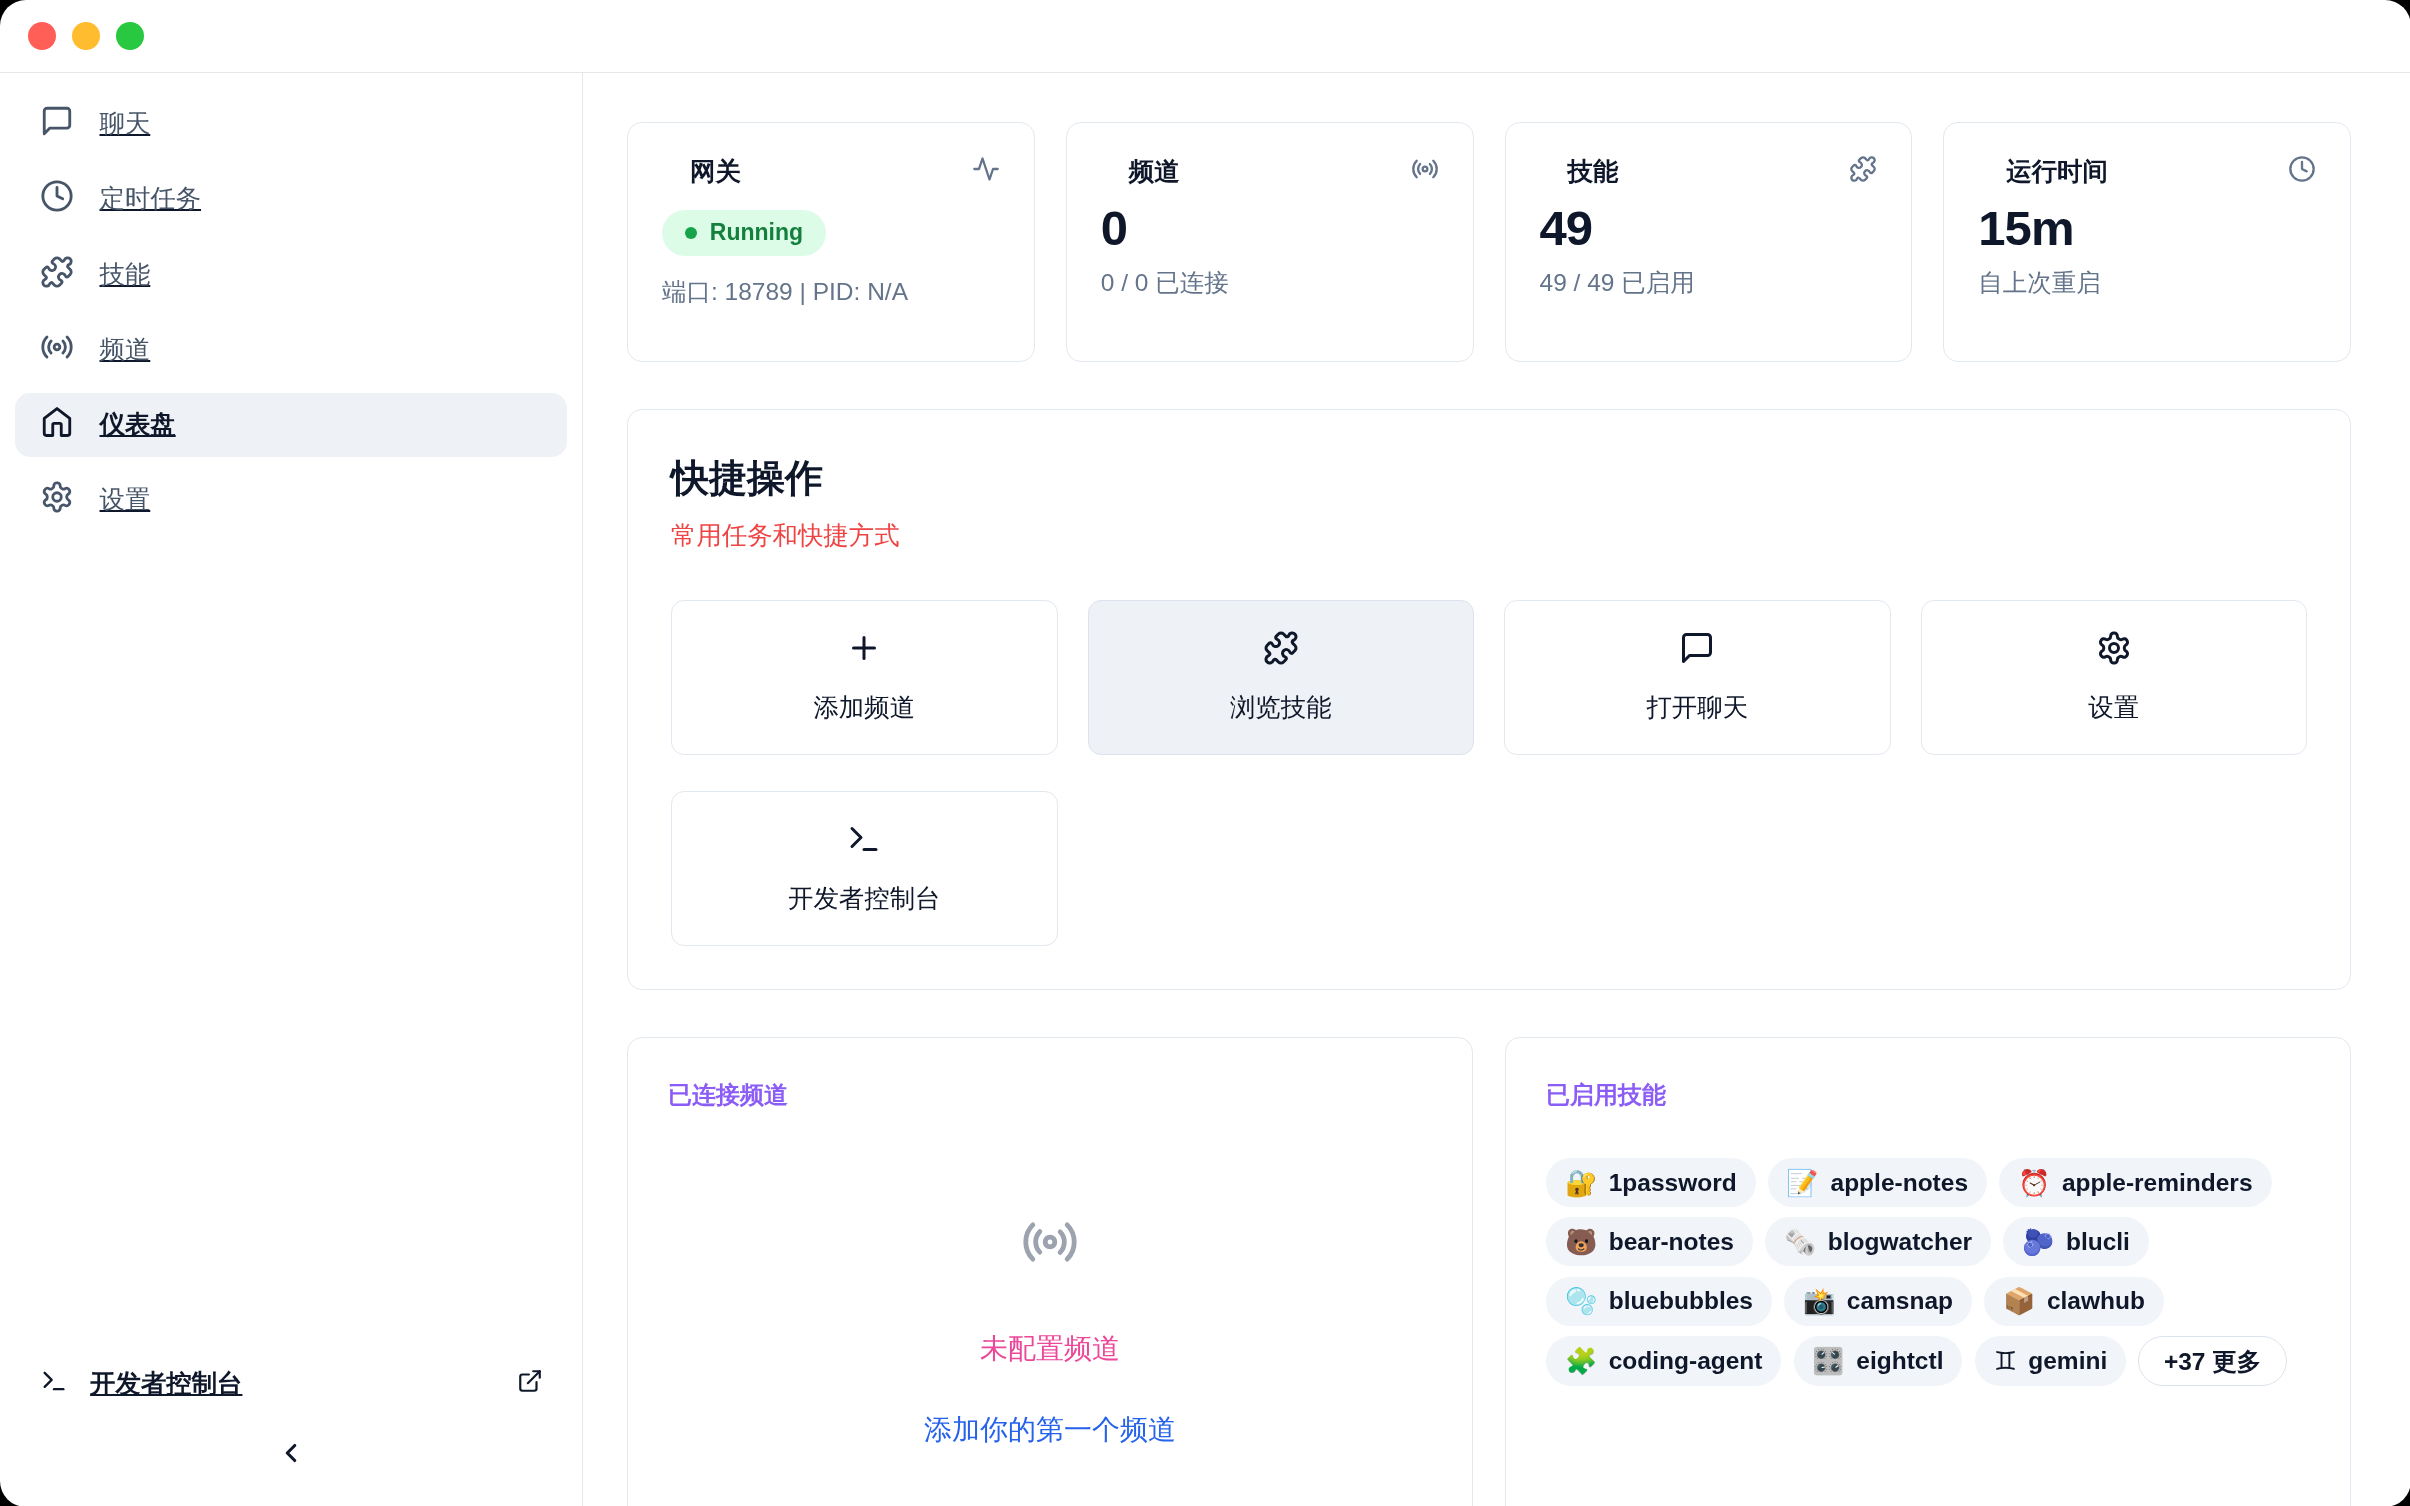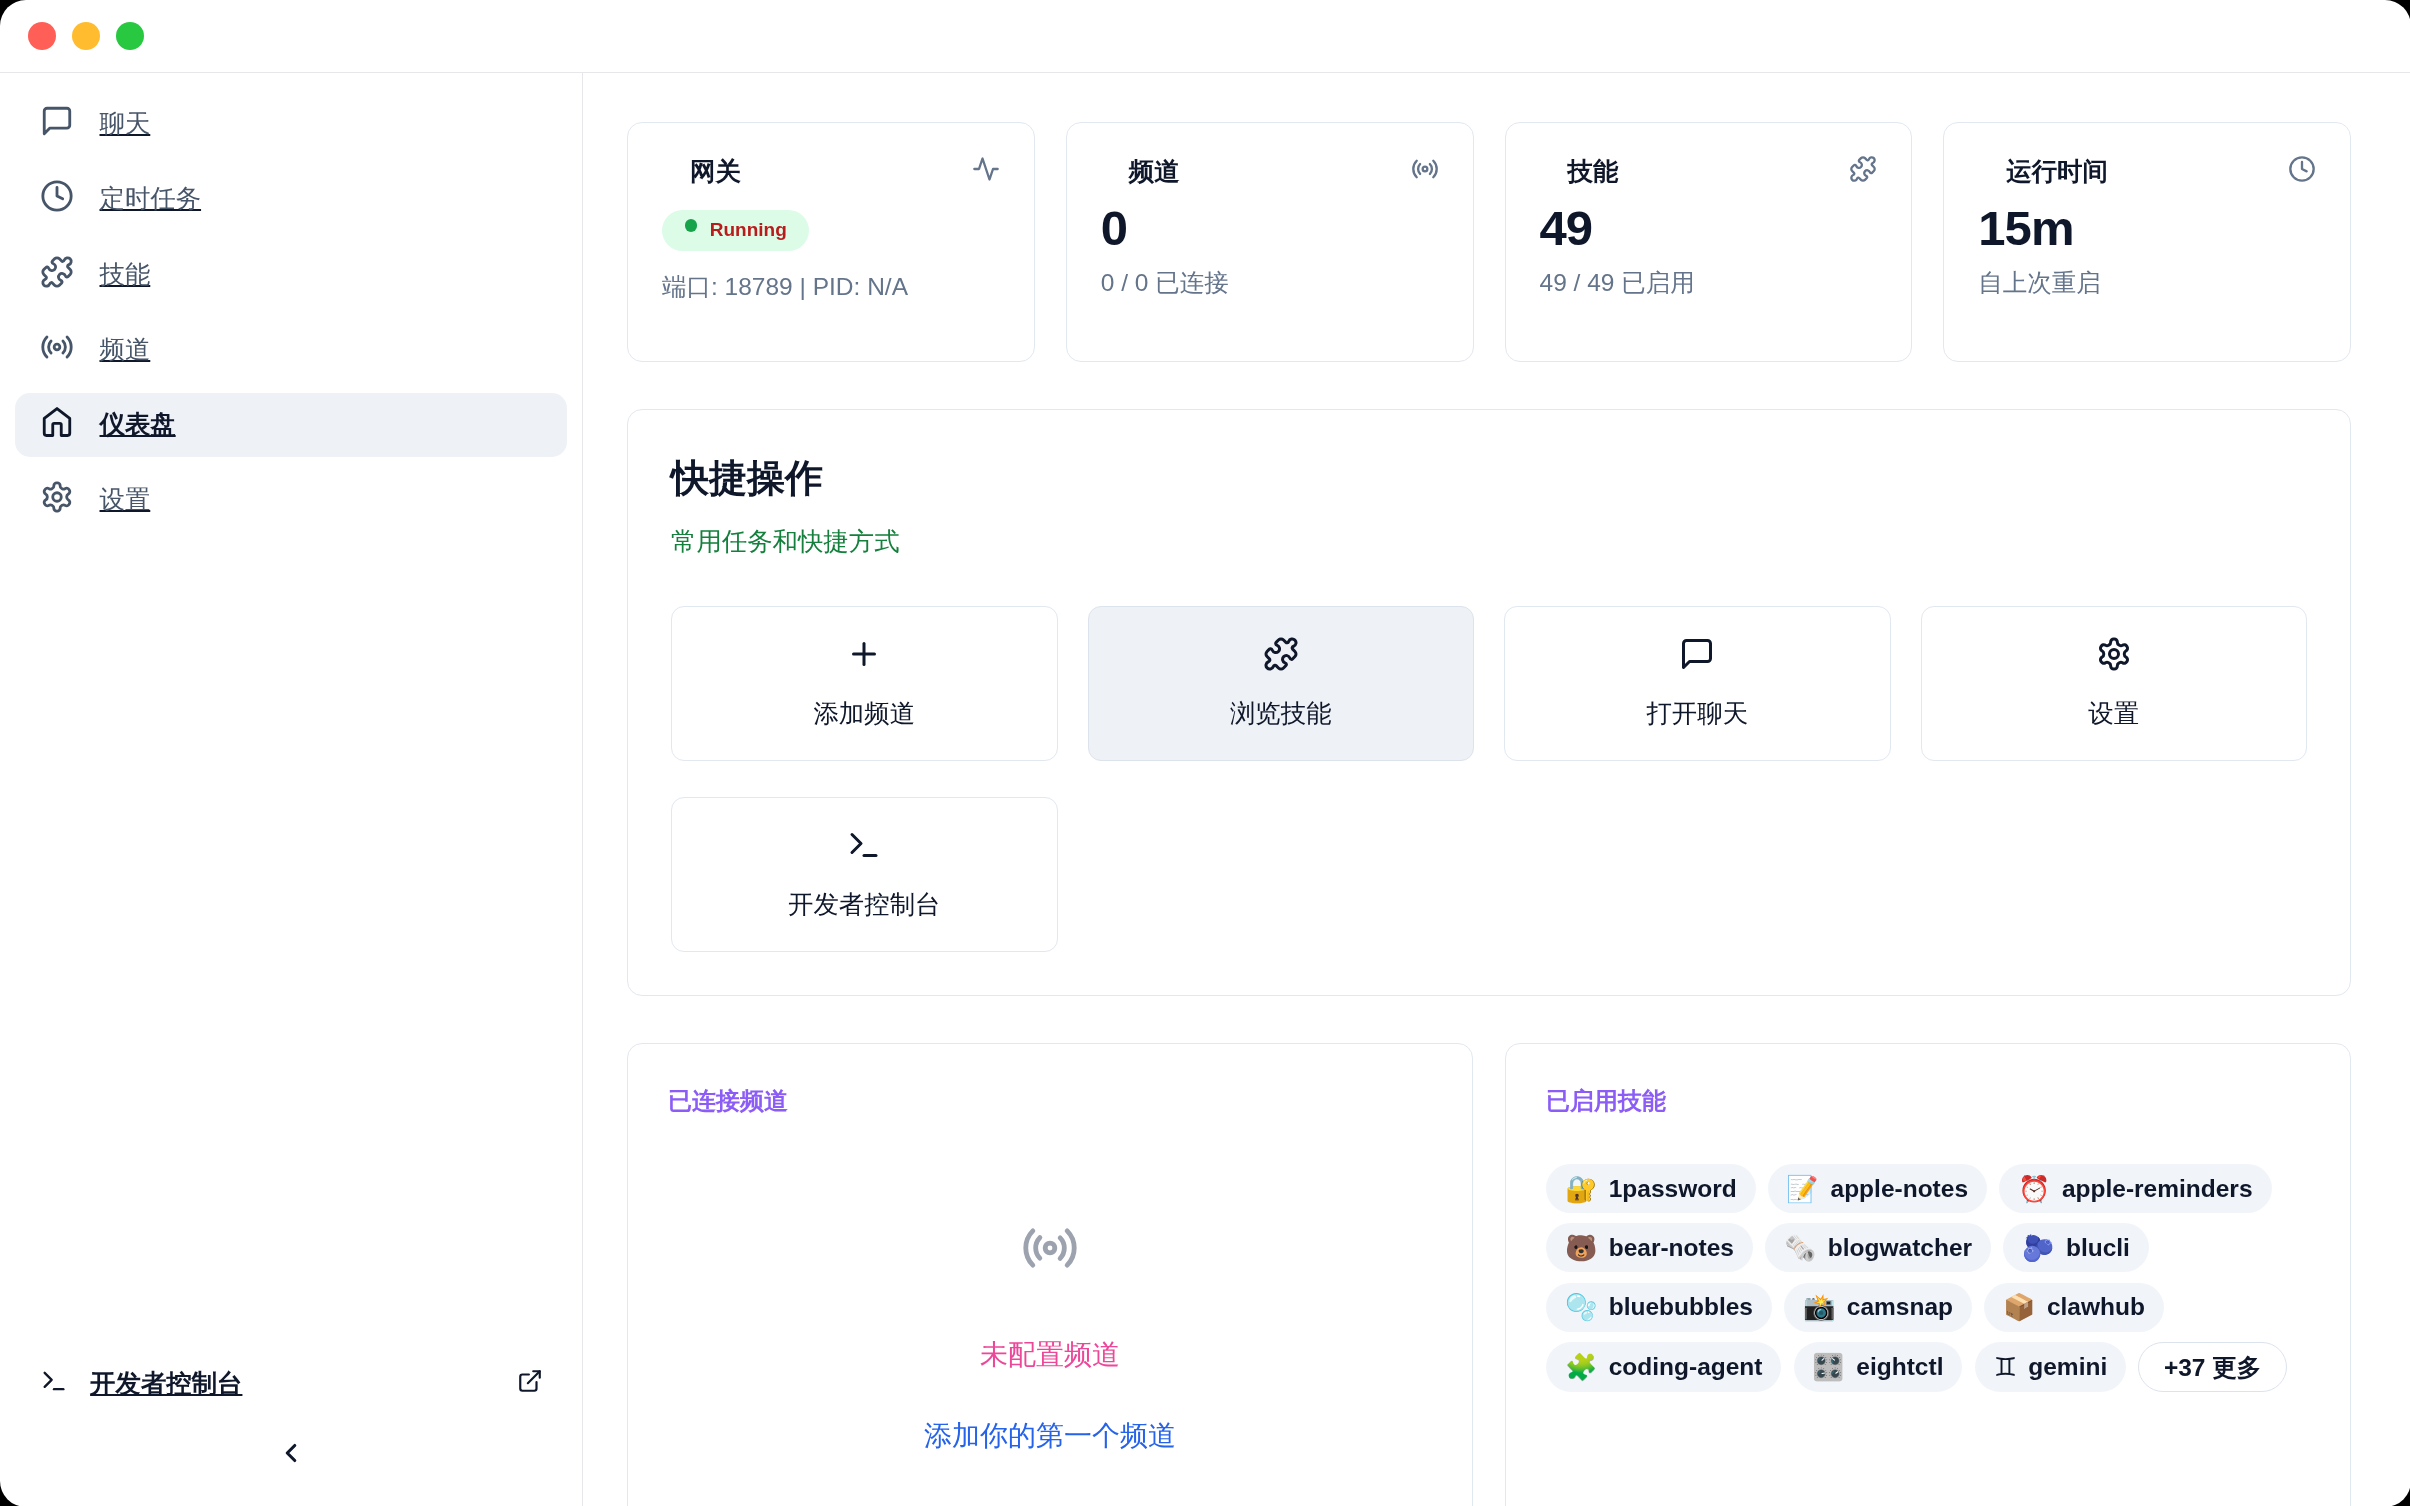--- a/index.html
+++ b/index.html
@@ -28,30 +28,30 @@
   .collapse-row svg{width:30px;height:30px;color:#0f172a;}
 
   .main{flex:1;padding:49px 60px 0 44px;overflow:hidden;min-width:0;}
 
   
   .stats{display:grid;grid-template-columns:repeat(4,1fr);gap:31px;}
   .stat-card{border:0.9px solid #e2e8f0;border-radius:15px;padding:32px 34px;height:240px;box-sizing:border-box;background:#fff;}
   .stat-head{display:flex;justify-content:space-between;align-items:flex-start;margin-left:28px;}
   .stat-title{font-size:25.4px;font-weight:700;color:#0f172a;}
   .stat-head svg{width:28px;height:28px;color:#64748b;flex:none;}
-  .badge{display:inline-flex;align-items:flex-start;gap:13px;background:#dcfce7;color:#b91c1c;font-size:19px;font-weight:700;border-radius:941px;padding:9.4px 22.6px;margin-top:21px;}
+  .badge{display:inline-flex;align-items:center;gap:13px;background:#dcfce7;color:#15803d;font-size:23px;font-weight:700;border-radius:941px;padding:9.4px 22.6px;margin-top:21px;}
   .badge .dot{width:12.2px;height:12.2px;border-radius:50%;background:#16a34a;}
   .stat-sub{font-size:24.5px;color:#64748b;margin-top:19px;}
   .stat-value{font-size:49px;font-weight:800;margin-top:11.3px;letter-spacing:-0.9px;color:#0f172a;}
   .stat-value + .stat-sub{margin-top:9.4px;}
 
   
   .qa-card{border:0.9px solid #e2e8f0;border-radius:15px;margin-top:47px;padding:43px;background:#fff;}
   .qa-title{font-size:38px;font-weight:700;color:#0f172a;}
-  .qa-sub{font-size:25.4px;color:#15803d;margin-top:21px;}
+  .qa-sub{font-size:25.4px;color:#ef4444;margin-top:15px;}
   .qa-grid{display:grid;grid-template-columns:repeat(4,1fr);gap:30px;margin-top:41px;}
   .qa-btn{height:153px;border:0.9px solid #e2e8f0;border-radius:13px;display:flex;flex-direction:column;align-items:center;justify-content:center;gap:19px;background:#fff;font-size:25.4px;color:#0f172a;font-weight:500;cursor:default;margin-top:6px;}
   .qa-btn svg{width:36px;height:36px;color:#0f172a;}
   .qa-btn.highlight{background:#eef2f6;border-color:#dde3ec;}
 
   
   .bottom{display:grid;grid-template-columns:1fr 1fr;gap:32px;margin-top:47px;}
   .panel{border:0.9px solid #e2e8f0;border-radius:15px;padding:41px 40px;background:#fff;height:603px;box-sizing:border-box;}
   .panel-title{font-size:24px;font-weight:700;color:#8b5cf6;}
   .empty{display:flex;flex-direction:column;align-items:center;margin-top:102px;}

